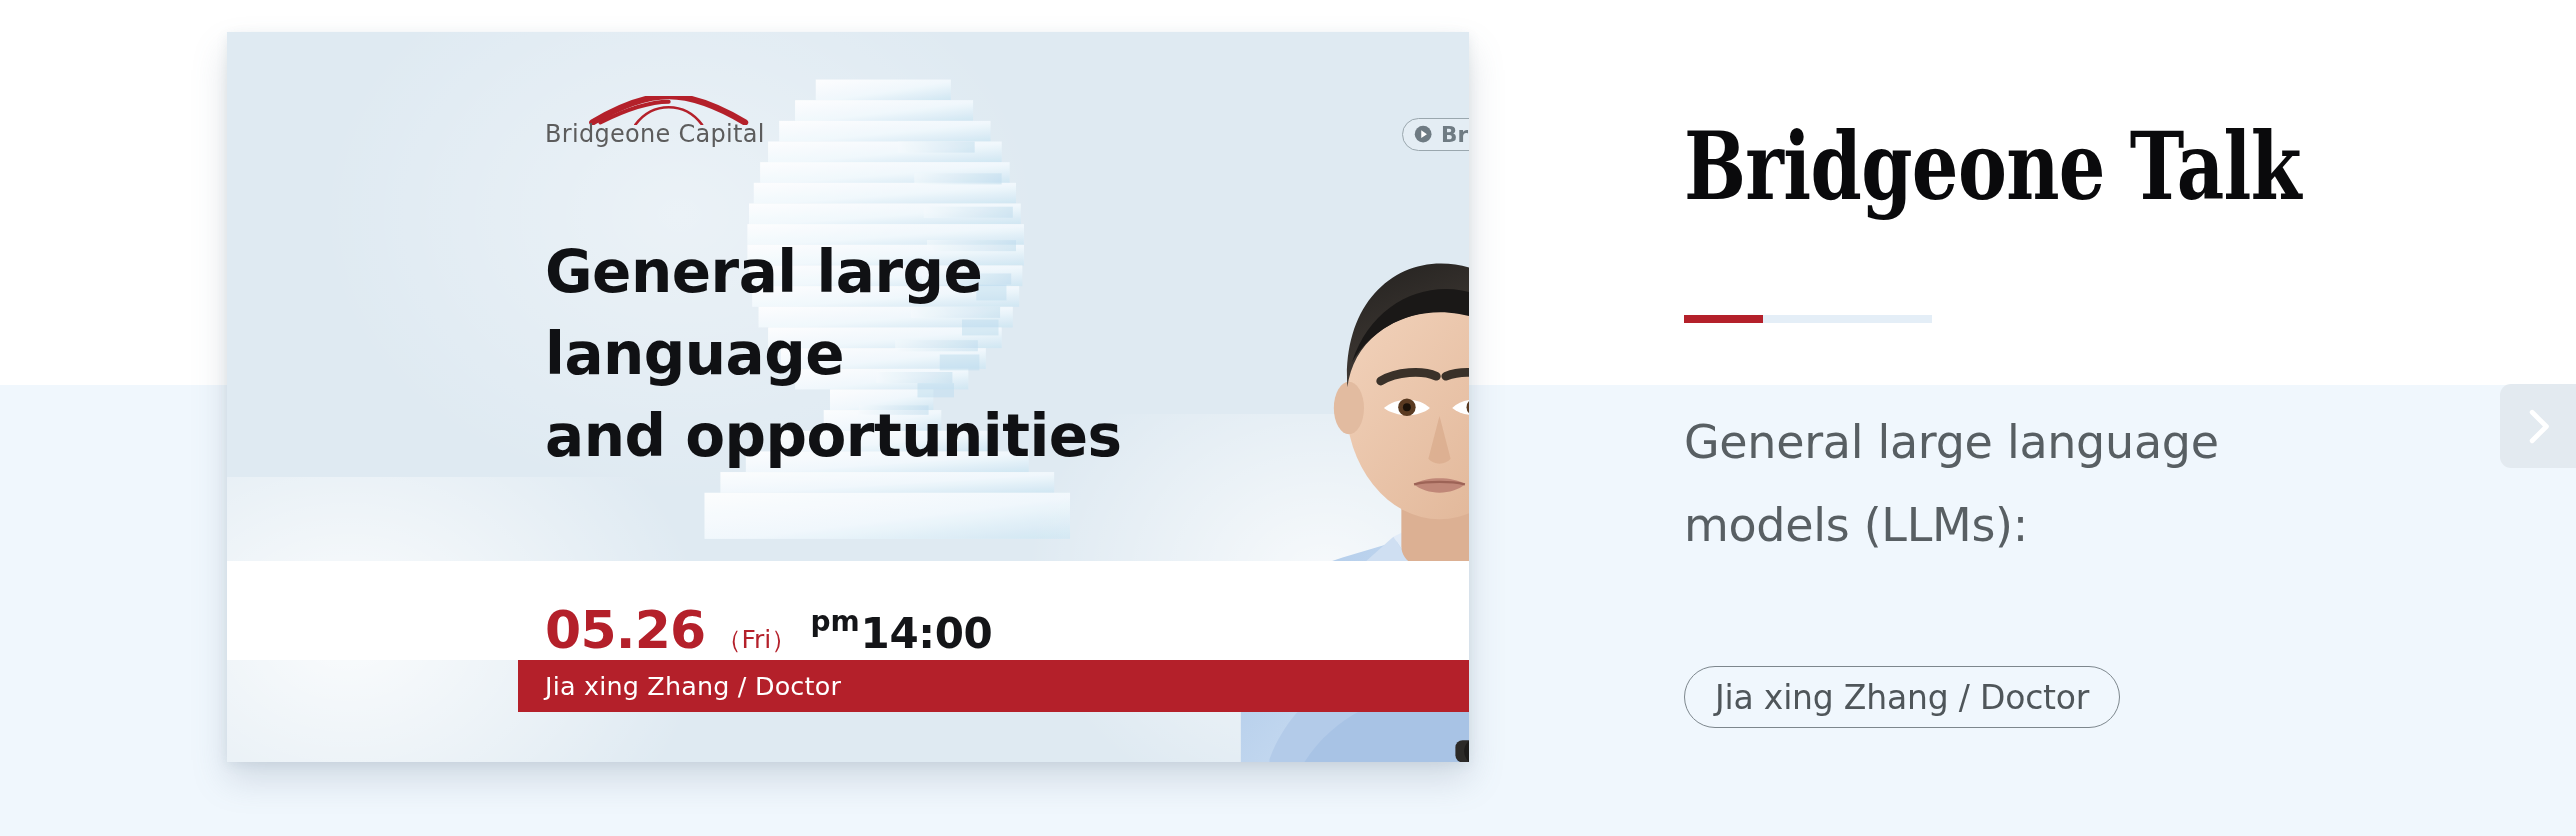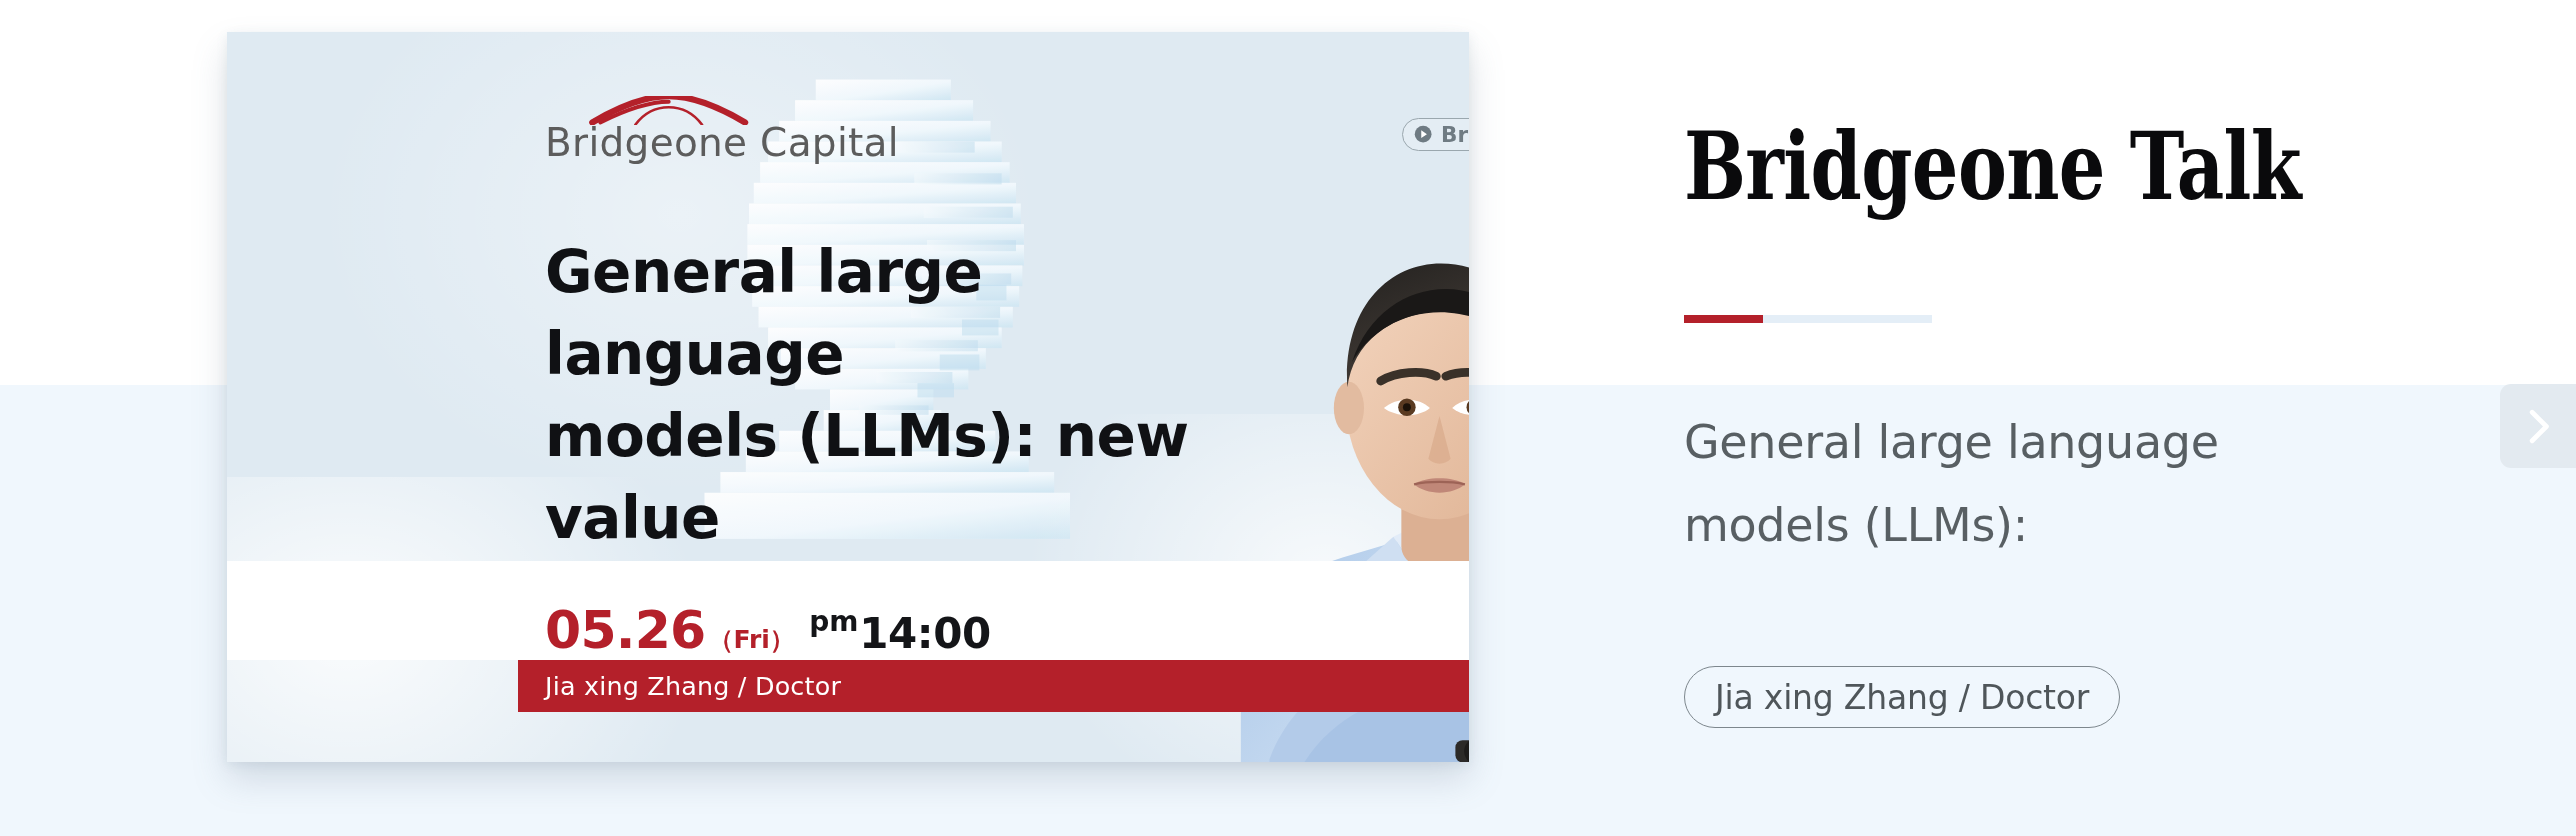--- a/index.html
+++ b/index.html
@@ -72,21 +72,21 @@
   
   .logo {
     position: absolute;
     left: 318px; top: 64px;
     width: 246px; height: 52px;
   }
   .logo-arc { position: absolute; left: 41px; top: 0px; width: 167px; height: 29px; }
   .logo-text {
     position: absolute; left: 0; top: 24px;
     width: 246px;
-    font-size: 39px;
+    font-size: 24px;
     letter-spacing: 0.3px;
     color: #5c5c5c;
     font-family: "DejaVu Sans", sans-serif;
     font-weight: 400;
     white-space: nowrap;
   }
 
   
   .badge {
     position: absolute;
@@ -142,23 +142,23 @@
     font-family: "DejaVu Sans", sans-serif;
     font-size: 52px;
     font-weight: 700;
     color: #b4202a;
     letter-spacing: -0.8px;
     text-align: right;
   }
   .date-day {
     font-family: "DejaVu Sans", sans-serif;
     font-size: 25px;
-    font-weight: 700;
+    font-weight: 400;
     color: #b4202a;
-    margin-left: 3px;
+    margin-left: 11px;
   }
   .date-ampm {
     font-family: "DejaVu Sans", sans-serif;
     font-size: 28px;
     font-weight: 700;
     color: #141518;
     margin-left: 14.3px;
     position: relative;
     top: -17.5px;
   }
@@ -356,21 +356,20 @@
     <div class="badge">
       <svg class="badge-icon" viewBox="0 0 24 24" aria-hidden="true">
         <circle cx="12" cy="12" r="11" fill="#6f7b83"></circle>
         <path d="M9.5 7 L17 12 L9.5 17 Z" fill="#ffffff"></path>
       </svg>
       <div class="badge-label">BridgeOne Talk</div>
     </div>
 
     <div class="card-title">
       <span>General large language</span>
-      <span>models (LLMs): new value</span>
       <span>and opportunities</span>
     </div>
 
     <svg class="speaker-photo" viewBox="0 0 620 745" aria-hidden="true">
       <defs>
         <linearGradient id="shirt" x1="0" y1="0" x2="1" y2="0.5">
           <stop offset="0%" stop-color="#aac7e8"></stop>
           <stop offset="42%" stop-color="#c2d7ef"></stop>
           <stop offset="100%" stop-color="#9cbbe0"></stop>
         </linearGradient>

